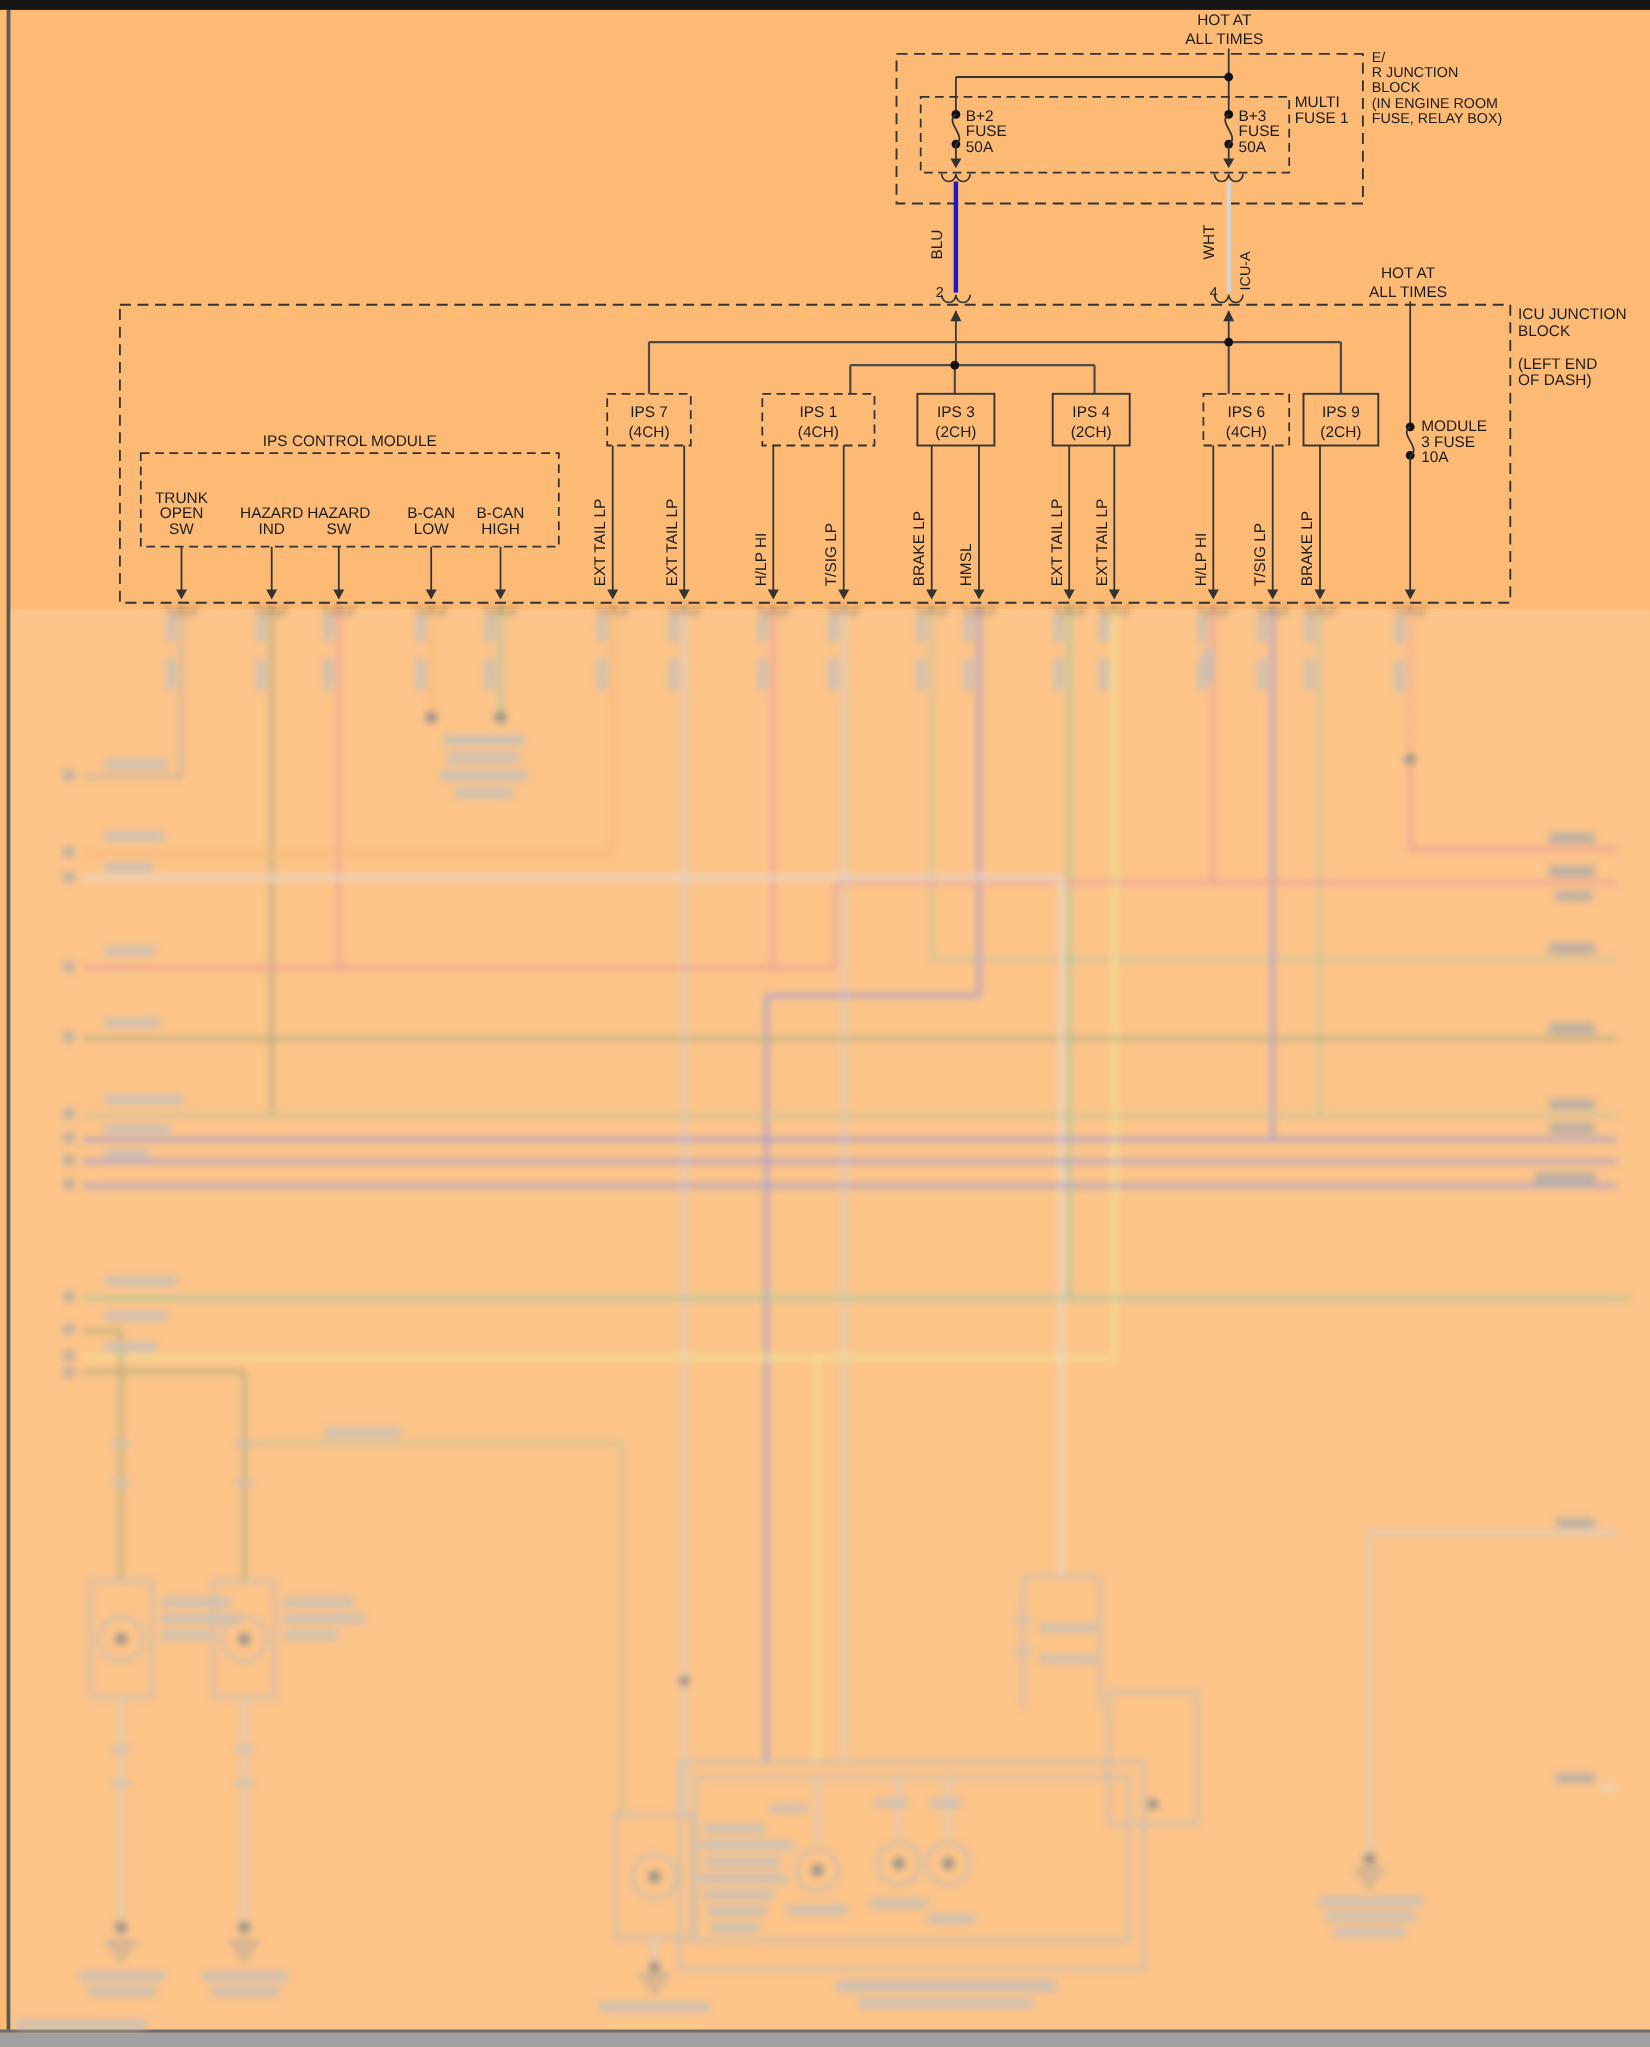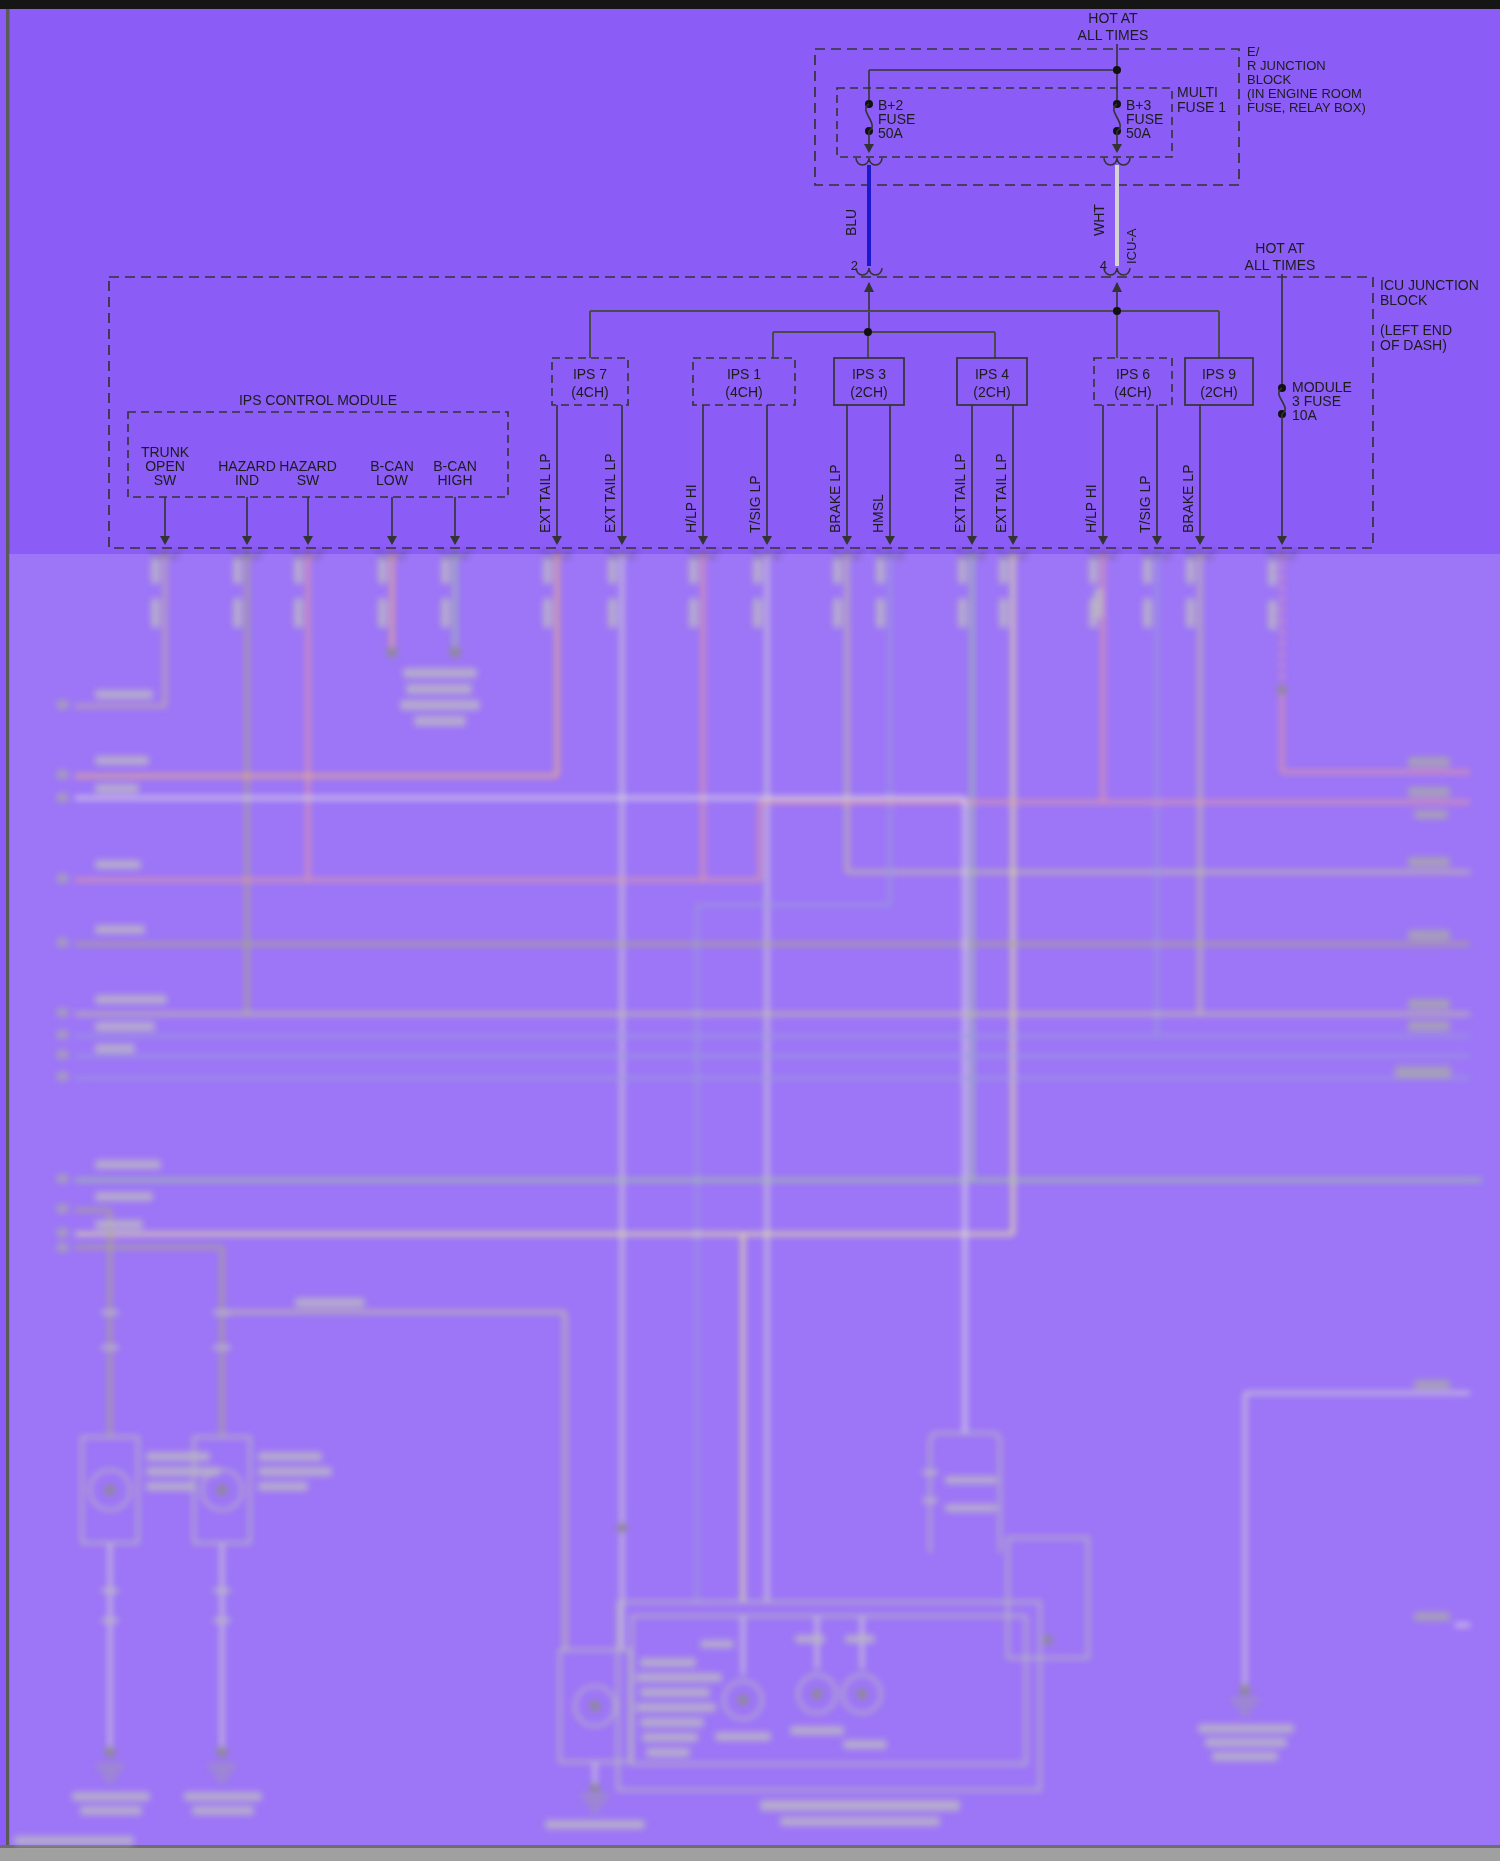--- a/index.html
+++ b/index.html
@@ -1,16 +1,16 @@
 <!DOCTYPE html>
 <html><head>
 <meta charset="utf-8">
 <style>
   html,body{margin:0;padding:0;background:#ffffff;}
-  #stage{position:relative;width:1500px;height:1861px;background:#8b5cf6;overflow:hidden;
+  #stage{position:relative;width:1500px;height:1861px;background:#fdba74;overflow:hidden;
          font-family:"Liberation Sans", sans-serif;}
   svg{display:block}
   text{font-family:"Liberation Sans", sans-serif; fill:#1c1c1c;}
   .t14{font-size:14px;}
   .t13{font-size:13px;}
   .dashbox{fill:none;stroke:#333;stroke-width:1.7;stroke-dasharray:10 6;}
   .dashbox2{fill:none;stroke:#333;stroke-width:1.6;stroke-dasharray:8 5;}
   .solidbox{fill:none;stroke:#333;stroke-width:1.7;}
   .wire{stroke:#333;stroke-width:1.6;fill:none;}
   .feed{stroke:#4a4a4a;stroke-width:2;fill:none;}

